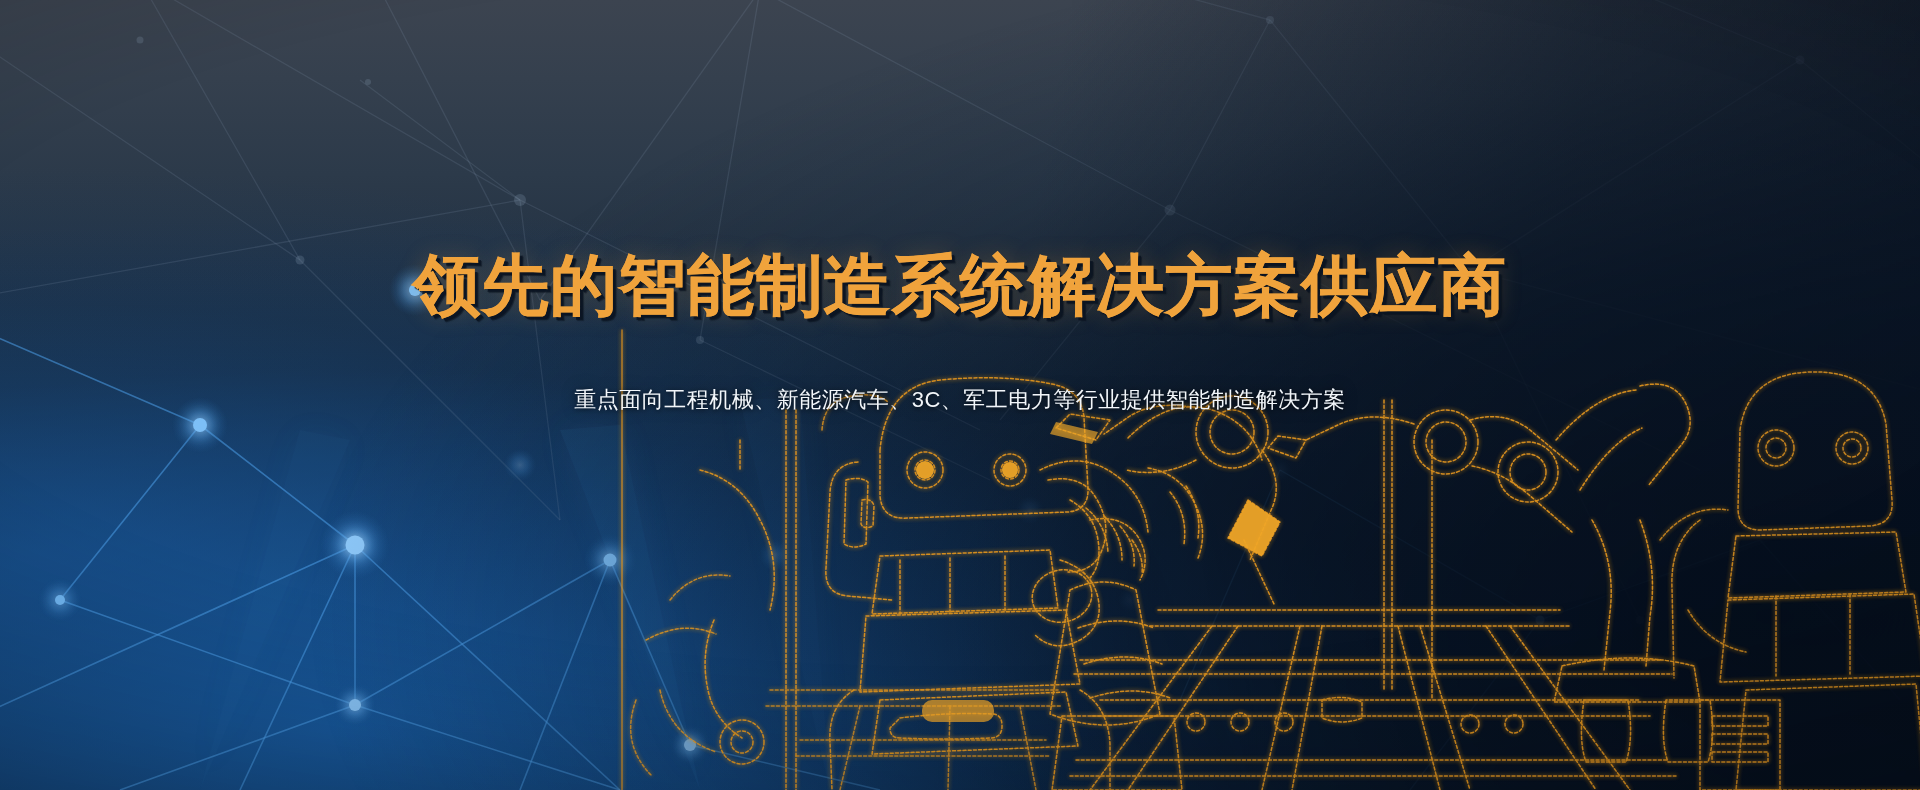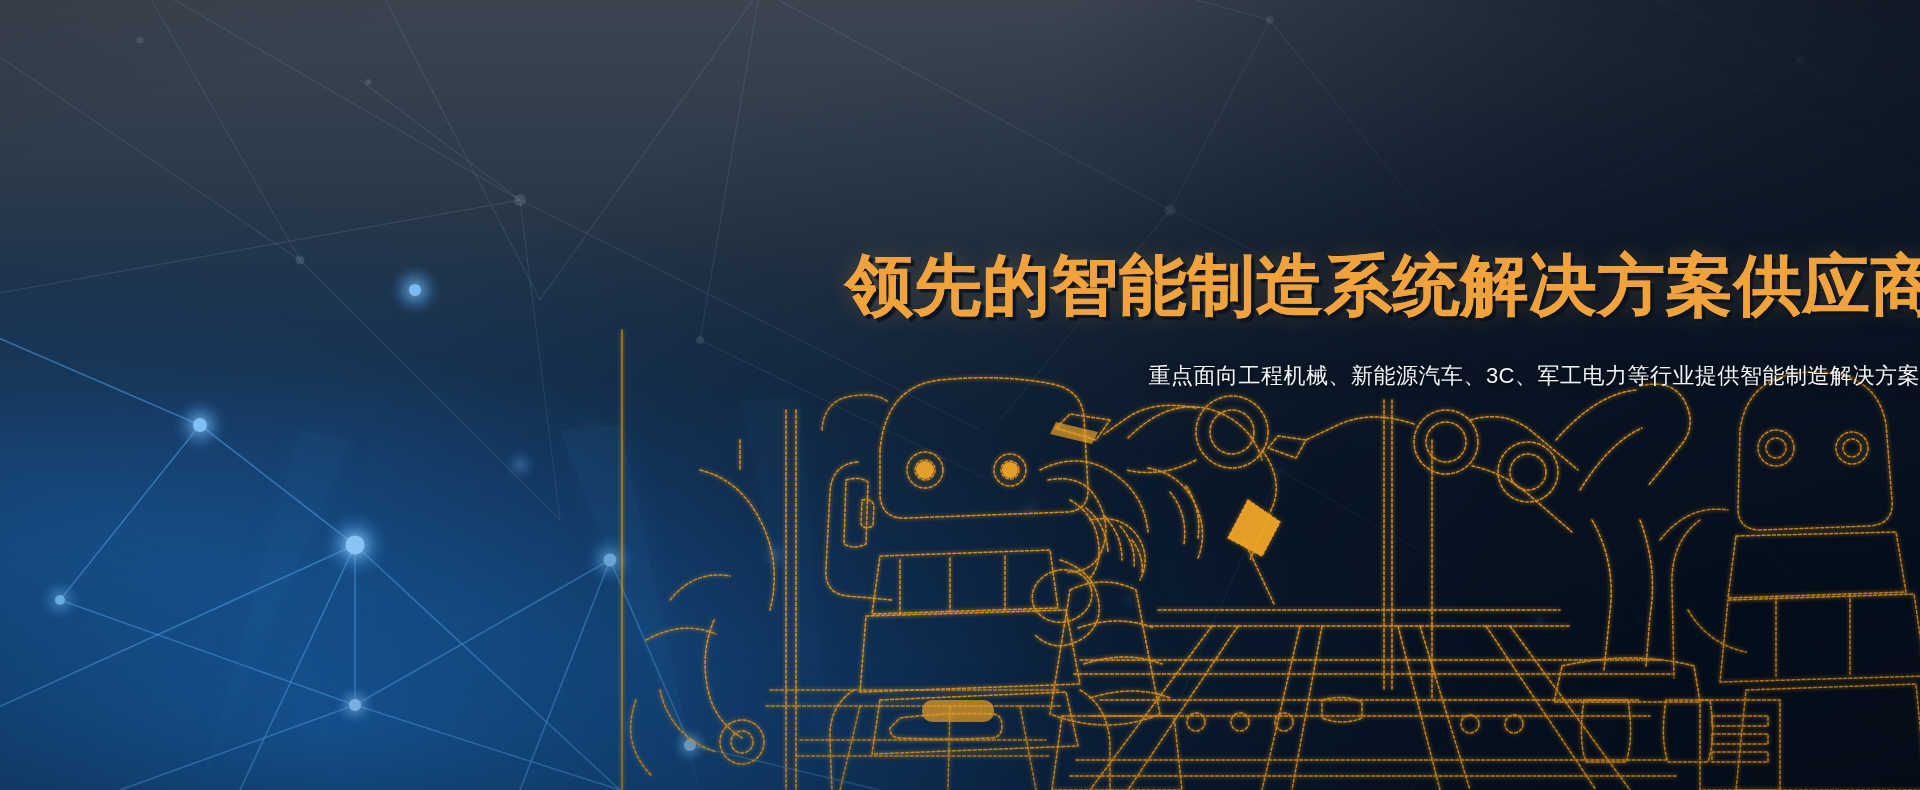--- a/index.html
+++ b/index.html
@@ -48,39 +48,39 @@
   
   .net{ position:absolute; inset:0; width:1920px; height:790px; }
 
   
   .illus{ position:absolute; inset:0; width:1920px; height:790px; }
 
   
   .text-block{
     position:absolute;
     left:0; right:0; top:252px;
-    text-align:right;
+    text-align:center;
     z-index:40;
   }
   .headline{
     font-size:66px;
     line-height:1.0;
     font-weight:bold;
     letter-spacing:1px;
     color:#f0a33c;
     text-shadow:
        3px 3px 0 rgba(10,20,34,0.85),
        4px 4px 1px rgba(8,16,28,0.6),
        0 0 22px rgba(240,163,60,0.25);
     white-space:nowrap;
     transform:scaleX(1.02);
     -webkit-text-stroke:0.5px #f0a33c;
   }
   .subline{
-    margin-top:44px;
+    margin-top:68px;
     font-size:22px;
     line-height:1.3;
     font-weight:400;
     color:#f2f6fa;
     letter-spacing:0.5px;
     text-shadow:0 1px 5px rgba(0,0,0,0.65), 0 0 16px rgba(0,0,0,0.45);
     white-space:nowrap;
   }
 </style>
 </head>

